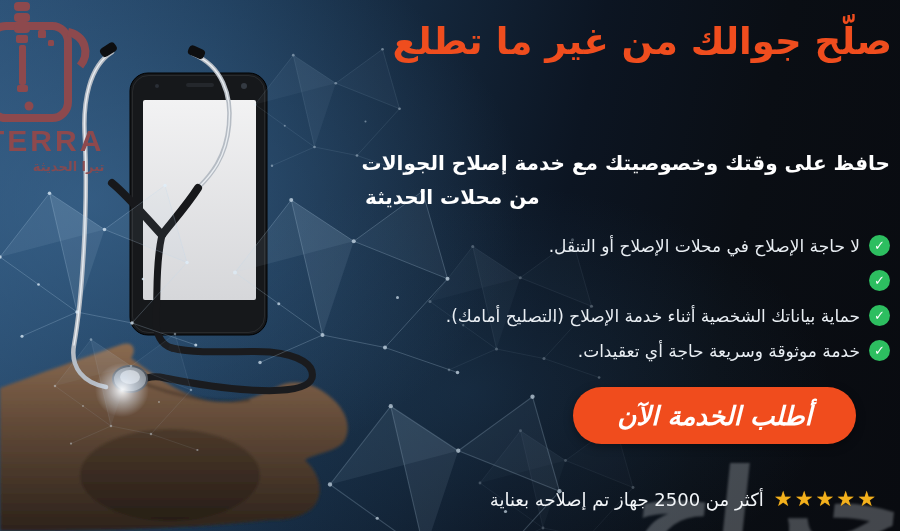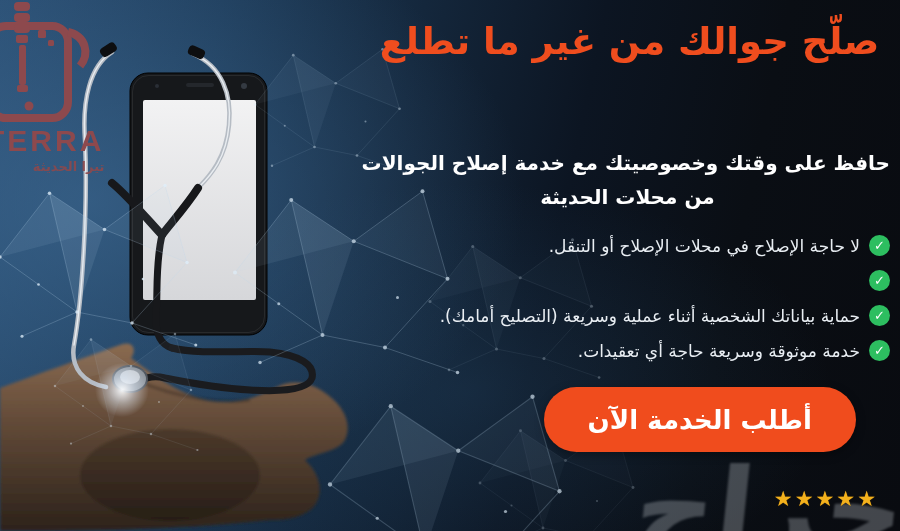--- a/index.html
+++ b/index.html
@@ -16,32 +16,32 @@
   .plexus{position:absolute;left:0;top:0;z-index:2;pointer-events:none;}
 
   
   .logo{position:absolute;left:-16px;top:2px;z-index:3;color:#8d494d;}
   .logo-latin{font-family:"Liberation Sans","DejaVu Sans",sans-serif;font-weight:bold;
     font-size:30px;letter-spacing:3px;line-height:1;margin:2px 0 0 2px;}
   .logo-arabic{font-size:13px;font-weight:bold;margin:3px 0 0 14px;opacity:.9;}
 
   
   .headline{position:absolute;top:14px;right:8px;width:525px;z-index:5;
-    text-align:center;color:#ef4d1e;font-weight:bold;font-size:37px;line-height:1.5;white-space:nowrap;}
+    color:#ef4d1e;font-weight:bold;font-size:37px;line-height:1.5;white-space:nowrap;}
   .subtitle{position:absolute;top:146px;right:10px;width:525px;z-index:5;
-    text-align:center;color:#ffffff;font-weight:bold;font-size:20px;line-height:1.7;white-space:nowrap;}
+    text-align:left;color:#ffffff;font-weight:bold;font-size:20px;line-height:1.7;white-space:nowrap;}
   .benefits{position:absolute;top:228px;right:10px;z-index:5;list-style:none;margin:0;padding:0;}
   .benefit{display:flex;align-items:center;height:35px;direction:rtl;white-space:nowrap;}
   .check{flex:0 0 auto;width:21px;height:21px;margin-left:9px;border-radius:50%;
     background:#2dbe60;color:#fff;font-size:13px;font-weight:bold;line-height:21px;text-align:center;}
   .benefit-text{color:#e9eef3;font-size:17px;}
-  .cta{position:absolute;top:387px;right:44px;z-index:5;height:65px;padding:0 44px;
+  .cta{position:absolute;top:387px;right:44px;z-index:5;height:57px;padding:0 44px;
     background:#f04c1d;color:#fff;border:none;border-radius:36px;cursor:pointer;
     font-family:"DejaVu Sans",sans-serif;font-size:26px;font-weight:bold;
-    box-shadow:0 3px 10px rgba(0,0,0,.35);}
+    box-shadow:0 3px 10px rgba(0,0,0,.35);font-style:italic;}
   .rating{position:absolute;top:487px;right:22px;z-index:5;display:flex;align-items:center;direction:rtl;}
   .stars{color:#f3b11d;font-size:21px;letter-spacing:2px;margin-left:10px;
     text-shadow:0 0 1px #8a5c08;}
   .rating-text{color:#f2f5f8;font-size:18px;}
 
   .watermark{position:absolute;right:-4px;bottom:-30px;z-index:4;
     font-size:112px;font-weight:bold;line-height:.9;color:#b3b9bf;opacity:.34;
     transform:skewX(-6deg);filter:blur(1.3px);letter-spacing:-4px;pointer-events:none;}
 </style>
 </head>
@@ -181,29 +181,30 @@
   <ul class="benefits">
     <li class="benefit">
       <span class="check">✓</span>
       <span class="benefit-text">لا حاجة الإصلاح في محلات الإصلاح أو التنقل.</span>
     </li>
     <li class="benefit">
       <span class="check">✓</span>
     </li>
     <li class="benefit">
       <span class="check">✓</span>
-      <span class="benefit-text">حماية بياناتك الشخصية أثناء عملية وسريعة (التصليح أمامك).</span>
+      <span class="benefit-text">حماية بياناتك الشخصية أثناء خدمة الإصلاح (التصليح أمامك).</span>
     </li>
     <li class="benefit">
       <span class="check">✓</span>
       <span class="benefit-text">خدمة موثوقة وسريعة حاجة أي تعقيدات.</span>
     </li>
   </ul>
 
   <button class="cta" dir="rtl">أطلب الخدمة الآن</button>
 
   <div class="watermark" dir="rtl">حراج</div>
 
   <div class="rating">
     <span class="stars">★★★★★</span>
+    <span class="rating-text">أكثر من 2500 جهاز تم إصلاحه بعناية</span>
   </div>
 
 </div>
 
 </body></html>

